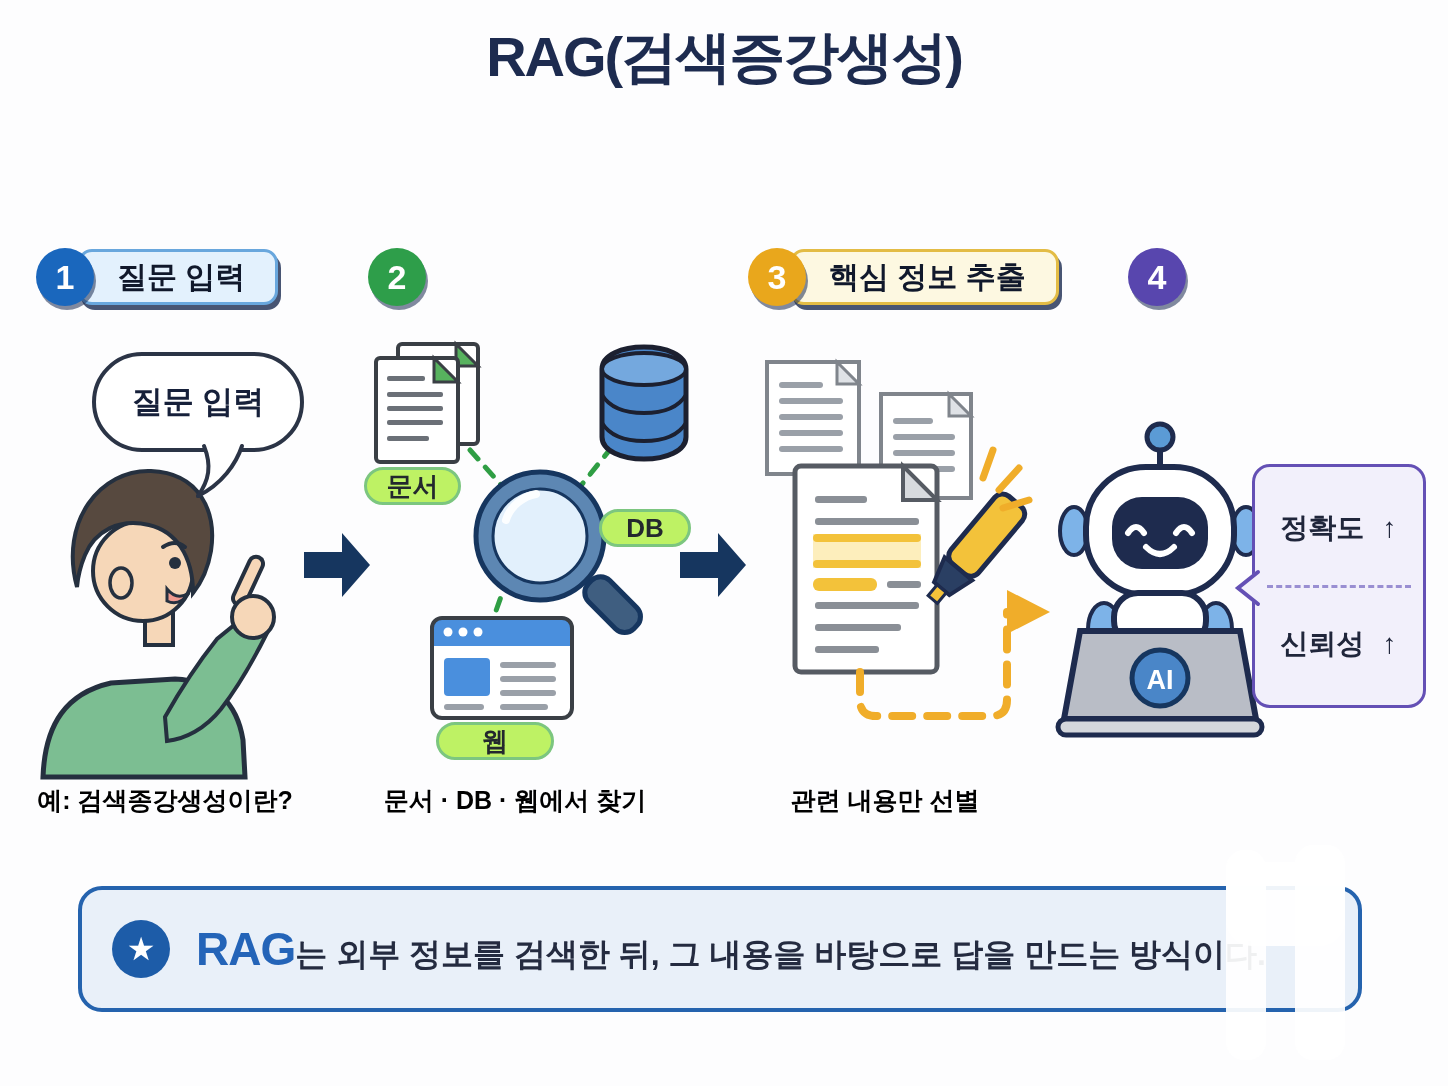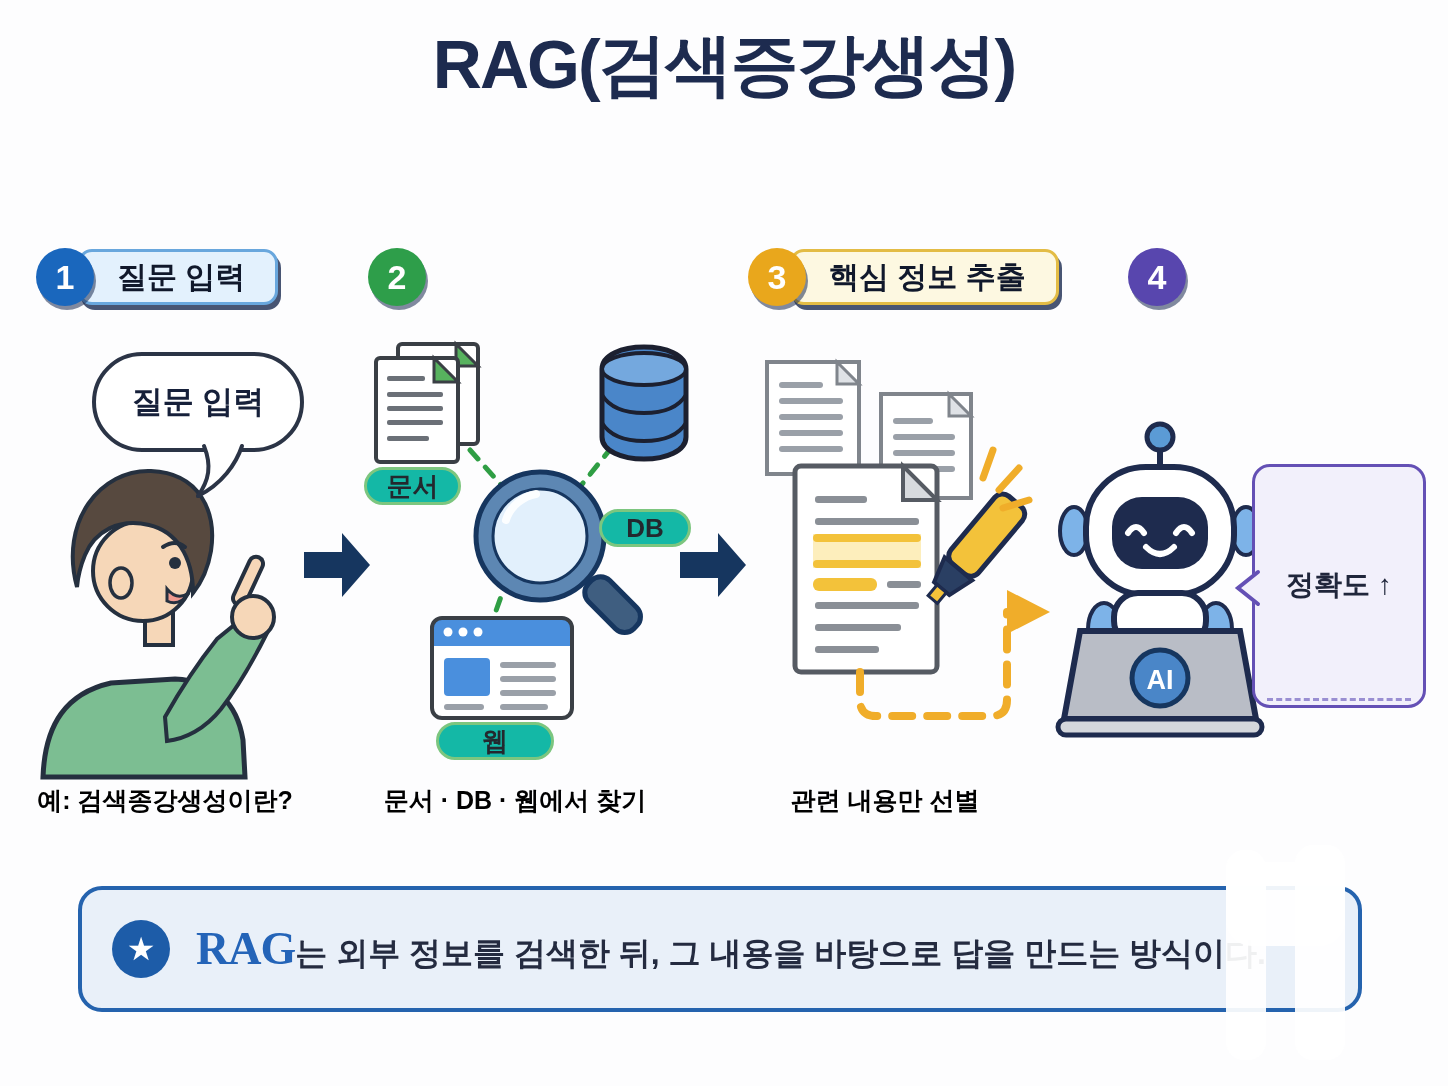--- a/index.html
+++ b/index.html
@@ -7,21 +7,21 @@
   #canvas {
     position:relative; width:1448px; height:1086px;
     background:#fdfdfe; overflow:hidden;
     font-family:"Liberation Sans","DejaVu Sans",sans-serif;
   }
   .abs { position:absolute; }
 
   
   .title {
     top:20px; left:0; width:100%; text-align:center;
-    font-size:68px; font-weight:800; letter-spacing:-2px; color:#1d2b4f;
+    font-size:56px; font-weight:800; letter-spacing:-2px; color:#1d2b4f;
   }
   .subtitle {
     top:142px; left:0; width:100%; text-align:center;
     font-size:40px; font-weight:700; color:#4b5158;
   }
 
   
   .step-header { top:248px; display:flex; align-items:center; }
   .step-header .num {
     width:58px; height:58px; border-radius:50%;
@@ -51,53 +51,53 @@
   .bubble1 {
     left:92px; top:352px; width:212px; height:100px;
     background:#fff; border:4px solid #2b3446; border-radius:52px;
     display:flex; align-items:center; justify-content:center;
     font-size:31px; font-weight:800; color:#16203a; z-index:1;
   }
   .bubble1-tail { left:196px; top:446px; z-index:2; }
 
   
   .src-pill {
-    height:38px; border:3px solid #7cc67f; background:#14b8a6;
+    height:38px; border:3px solid #7cc67f; background:#bef264;
     border-radius:19px; display:flex; align-items:center; justify-content:center;
     font-size:26px; font-weight:700; color:#23282e; z-index:3;
   }
 
   
   .bubble4 {
     left:1252px; top:464px; width:174px; height:244px;
     background:#f2f0fb; border:3.5px solid #6450b5; border-radius:18px;
     padding:4px 12px; display:flex; flex-direction:column; z-index:1;
   }
   .bubble4 .row {
     flex:1; display:flex; align-items:center; justify-content:center;
-    font-size:28px; font-weight:800; color:#20263b; white-space:nowrap;
+    font-size:28px; font-weight:800; color:#20263b; white-space:nowrap;font-family:Liberation Mono, monospace;
   }
   .bubble4 .row.sep { border-bottom:3px dashed #9a8fd2; }
   .bubble4-tail { left:1232px; top:568px; z-index:2; }
 
   
   .banner {
     left:78px; top:886px; width:1284px; height:126px;
     background:#e9f0f9; border:4px solid #2563ae; border-radius:24px;
     display:flex; align-items:center; padding:0 30px; z-index:5;
   }
   .banner .star-badge {
     width:58px; height:58px; border-radius:50%; background:#1d5ca8;
     color:#fff; font-size:32px; display:flex; align-items:center; justify-content:center;
     flex:0 0 auto;
   }
   .banner .text-wrap {
     display:flex; align-items:baseline; margin-left:26px; white-space:nowrap; overflow:hidden;
   }
-  .banner .hl { font-size:46px; font-weight:800; color:#2464b8; letter-spacing:-1px;font-family:Liberation Serif, serif; }
+  .banner .hl { font-size:46px; font-weight:800; color:#2464b8; letter-spacing:-1px; }
   .banner .rest { font-size:32px; font-weight:800; color:#242b40; }
 
   
   .wm { background:rgba(255,255,255,.93); z-index:6; pointer-events:none; }
   .wm-leg1 { left:1226px; top:850px; width:40px; height:210px; border-radius:18px; }
   .wm-leg2 { left:1295px; top:845px; width:50px; height:215px; border-radius:18px; }
   .wm-bridge { left:1226px; top:862px; width:119px; height:84px; border-radius:26px; }
 
   svg { display:block; overflow:visible; }
 </style>
@@ -290,20 +290,21 @@
     <ellipse cx="158" cy="216" rx="16" ry="26" fill="#7db3e8" stroke="#1e2b4e" stroke-width="4"></ellipse>
     <rect x="56" y="180" width="92" height="52" rx="24" fill="#ffffff" stroke="#1e2b4e" stroke-width="6"></rect>
     <path d="M22,218 L182,218 L198,306 L6,306 Z" fill="#b9bdc6" stroke="#1e2b4e" stroke-width="6"></path>
     <rect x="0" y="306" width="204" height="16" rx="8" fill="#d4d7dc" stroke="#1e2b4e" stroke-width="5"></rect>
     <circle cx="102" cy="265" r="28" fill="#4a86c8" stroke="#16365f" stroke-width="5"></circle>
     <text x="102" y="267" text-anchor="middle" dominant-baseline="central" font-size="27" font-weight="800" fill="#ffffff">AI</text>
   </svg>
 
   <div class="abs bubble4">
     <div class="row sep">정확도 ↑</div>
+    <div class="row">신뢰성 ↑</div>
   </div>
   <svg class="abs bubble4-tail" width="26" height="40" viewBox="0 0 26 40">
     <path d="M26,2 L4,20 L26,38 Z" fill="#f2f0fb"></path>
     <path d="M26,4 L6,20 L26,36" fill="none" stroke="#6450b5" stroke-width="4" stroke-linecap="round"></path>
   </svg>
 
   <div class="abs caption" style="left:15px;  width:300px;">예: 검색종강생성이란?</div>
   <div class="abs caption" style="left:365px; width:300px;">문서 · DB · 웹에서 찾기</div>
   <div class="abs caption" style="left:735px; width:300px;">관련 내용만 선별</div>
 

